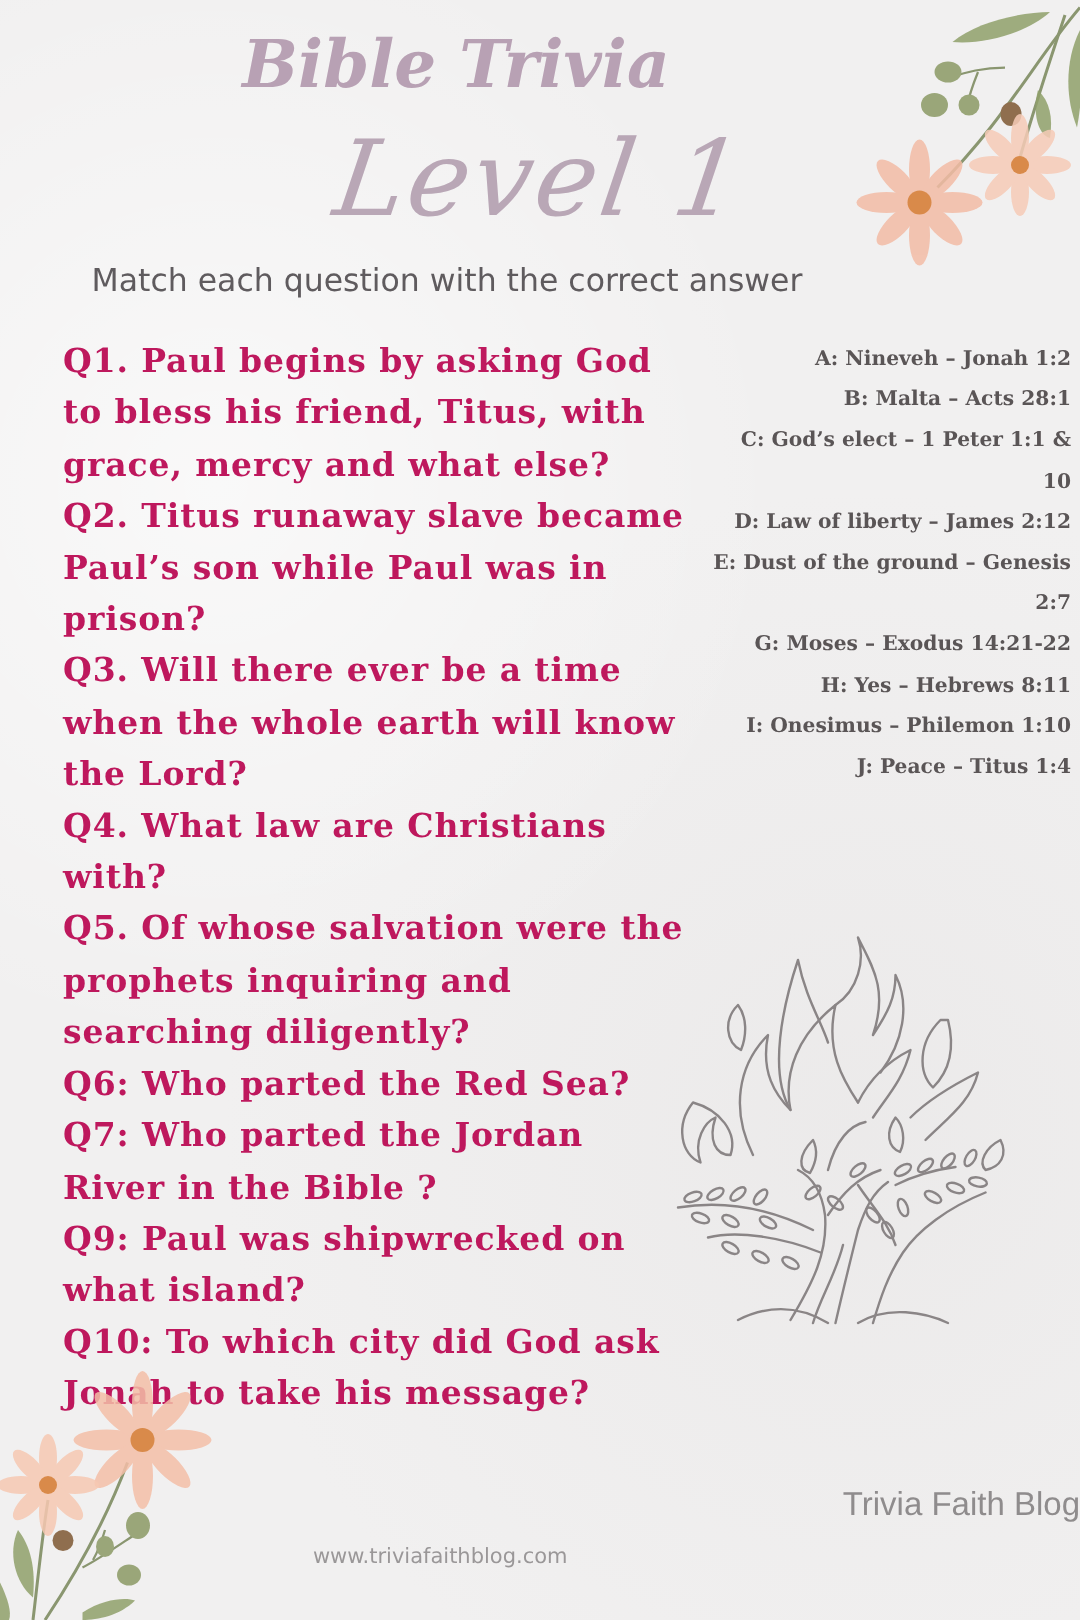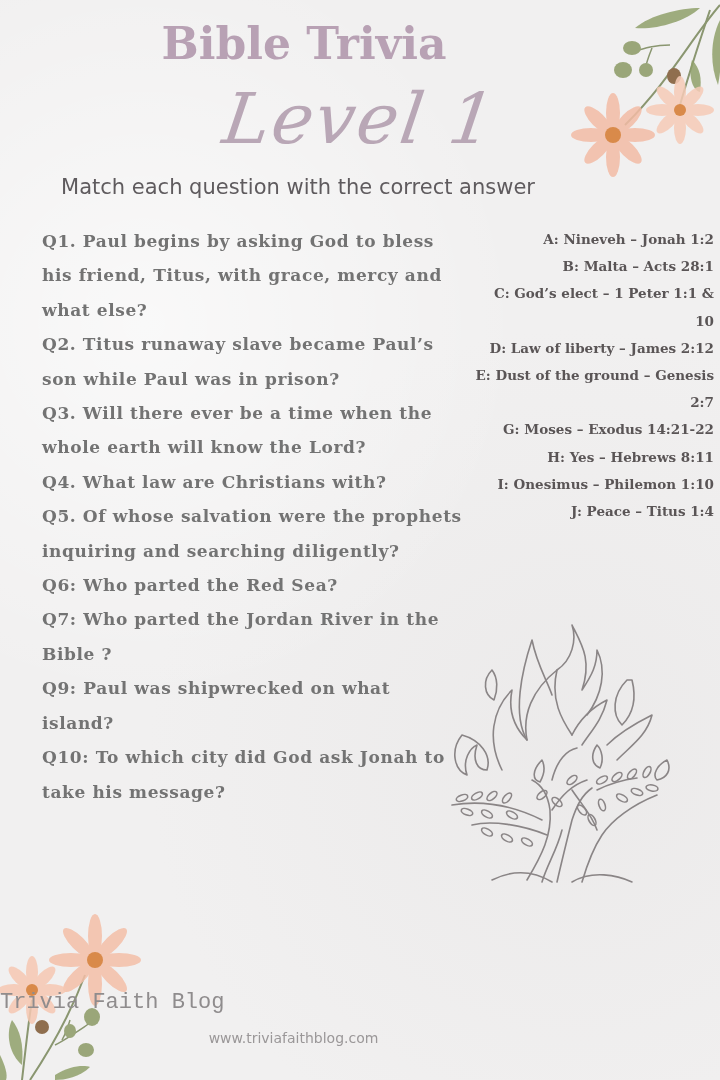--- a/index.html
+++ b/index.html
@@ -17,20 +17,21 @@
         radial-gradient(circle at 80% 70%, rgba(230,228,228,0.5) 0, rgba(230,228,228,0) 45%);
     }
     .title {
       position: absolute;
       left: 0;
       top: 18px;
       width: 608px;
       text-align: center;
       font-family: "DejaVu Serif", serif;
       font-weight: bold;
+      font-style: italic;
       font-size: 44px;
       color: #b8a1b4;
       letter-spacing: 0px;
     }
     .level {
       position: absolute;
       left: 0;
       top: 78px;
       width: 720px;
       text-align: center;
@@ -52,23 +53,23 @@
       font-size: 21px;
       color: #5f5b5e;
     }
     .questions {
       position: absolute;
       left: 42px;
       top: 224px;
       width: 420px;
       font-family: "DejaVu Serif", serif;
       font-weight: bold;
-      font-size: 17px;
+      font-size: 22px;
       line-height: 34.4px;
-      color: #737373;
+      color: #be185d;
       letter-spacing: 0.6px;
     }
     .questions .q {
       margin: 0;
     }
     .answers {
       position: absolute;
       left: 474px;
       top: 226px;
       width: 240px;
@@ -101,22 +102,22 @@
       left: 0;
       top: 905px;
       width: 150px;
       height: 175px;
     }
     .brand {
       position: absolute;
       left: 0;
       top: 990px;
       width: 720px;
-      text-align: left;
-      font-family: Liberation Mono, monospace;
+      text-align: right;
+      font-family: Liberation Sans, sans-serif;
       font-size: 22px;
       color: #8f8c8d;
     }
     .url {
       position: absolute;
       left: 0;
       top: 1030px;
       width: 587px;
       text-align: center;
       font-family: "DejaVu Sans", sans-serif;

